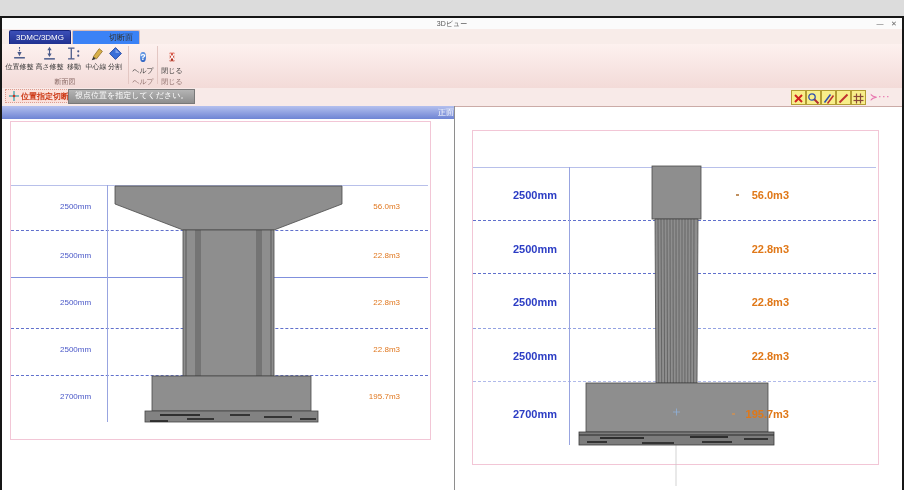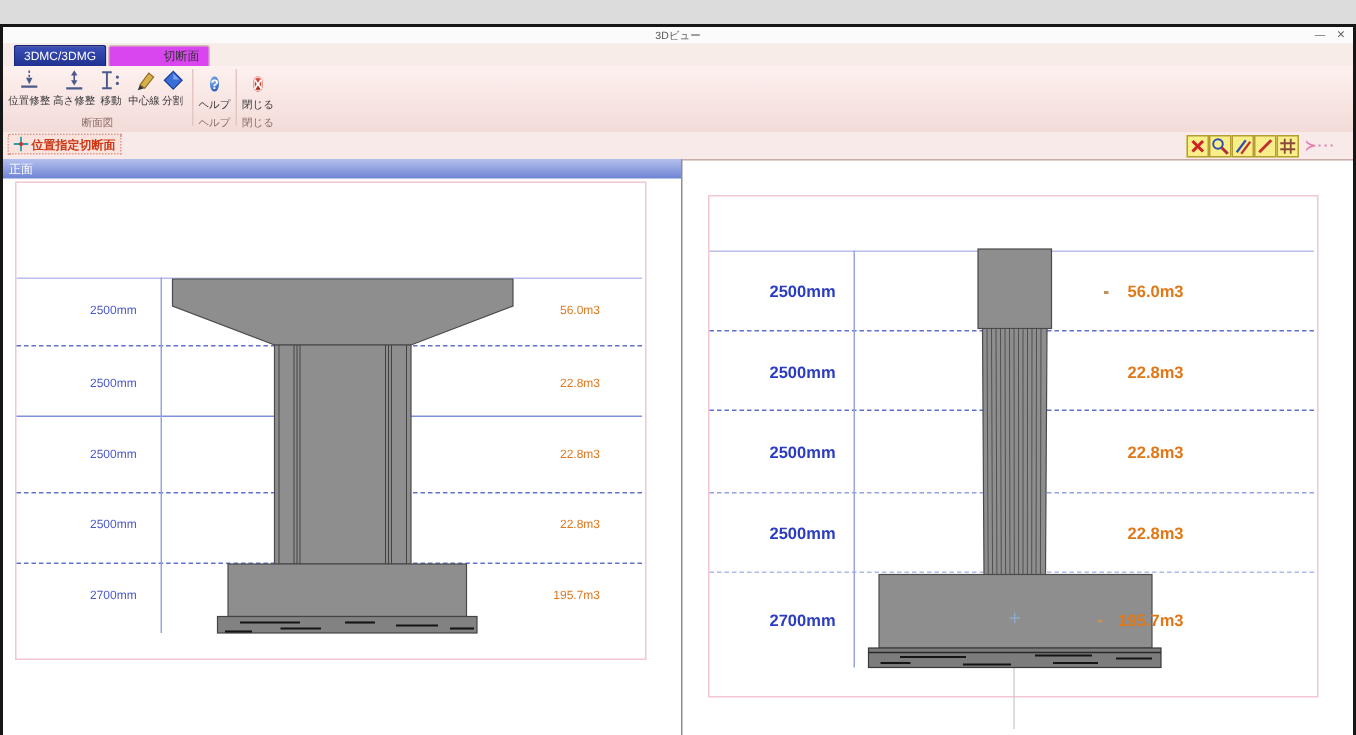--- a/index.html
+++ b/index.html
@@ -10,21 +10,21 @@
   }
   .abs{position:absolute;}
   
   .titlebar{left:0;top:0;width:900px;height:11px;background:#fbfbfb;border-bottom:1px solid #ececec;}
   .wintitle{left:0;top:1px;width:900px;text-align:center;font-size:7px;color:#555;}
   .winbtn{top:1px;width:12px;height:9px;font-size:7px;color:#666;text-align:center;line-height:9px;cursor:default;}
   
   .tabsrow{left:0;top:11px;width:900px;height:15px;background:#f8ece9;}
   .tab{top:1px;height:14px;font-size:8px;line-height:14px;padding:0 6px;border-radius:2px 2px 0 0;white-space:nowrap;}
   .tab.active{left:7px;background:linear-gradient(#3b4fb8,#1f2f8e);color:#fff;border:1px solid #16247a;border-bottom:none;}
-  .tab.idle{left:70px;background:#d946ef;color:#333;border:1px solid #d8bcb8;border-bottom:none;padding-left:36px;}
+  .tab.idle{left:70px;background:#3b82f6;color:#333;border:1px solid #d8bcb8;border-bottom:none;padding-left:36px;}
   .ribbon{left:0;top:26px;width:900px;height:44px;background:linear-gradient(#fdf1ef,#f3dbd8);border-bottom:1px solid #d9b6b2;}
   .rbtn{top:2px;height:28px;text-align:center;}
   .ricon{display:block;margin:0 auto;width:15px;height:15px;}
   .rlabel{display:block;font-size:7px;color:#333;white-space:nowrap;margin-top:1px;}
   .groupname{top:33px;font-size:7px;color:#8a6a66;text-align:center;white-space:nowrap;}
   .gsep{top:2px;width:0;height:38px;border-left:1px solid #e3c7c3;}
   .helpcirc{width:15px;height:15px;margin:0 auto;border-radius:50%;
     background:radial-gradient(circle at 35% 30%,#7fb0f2,#1d52b8);color:#fff;
     font-size:9px;font-weight:bold;line-height:15px;text-align:center;}
   .closesq{width:15px;height:15px;margin:0 auto;border-radius:3px;
@@ -36,21 +36,21 @@
     padding:0 3px;background:#fbe2dc;border:1px dotted #dc9c90;}
   .modechip span{font-size:8px;font-weight:bold;color:#cc3815;white-space:nowrap;}
   .msgbtn{left:66px;top:1px;height:13px;padding:0 6px;background:linear-gradient(#b4b4b4,#8e8e8e);
     border:1px solid #787878;color:#fff;font-size:8px;line-height:12px;white-space:nowrap;}
   .tbtn{top:2px;width:15px;height:15px;background:#f8ee8a;border:1px solid #b39d34;box-sizing:border-box;}
   .more{top:4px;left:868px;font-size:9px;font-weight:bold;color:#e878b0;letter-spacing:1px;white-space:nowrap;}
   
   .panel{top:88px;height:392px;background:#fff;box-sizing:border-box;}
   .panel.left{left:0;width:453px;border-right:1px solid #8e8e8e;}
   .panel.right{left:453px;width:447px;}
-  .phead{left:0;top:0;width:100%;height:13px;font-size:8px;color:#fff;line-height:13px;padding-left:4px;box-sizing:border-box;}
+  .phead{left:0;top:0;width:100%;height:13px;font-size:8px;color:#fff;line-height:13px;padding-left:4px;box-sizing:border-box;text-align:right;}
   .phead.blue{background:linear-gradient(#b4c0ee,#6e84d4);}
   .phead.gray{background:linear-gradient(#b4b8b4,#8c908c);}
   .pinkrect{border:1px solid #f2c6d6;}
   .hline{height:0;}
   .h-solid-light{border-top:1px solid #b8c0ea;}
   .h-solid-med{border-top:1px solid #8090dd;}
   .h-dash{border-top:1px dashed #6070cc;}
   .h-dash-light{border-top:1px dashed #93a2e2;}
   .h-dash-lighter{border-top:1px dashed #b0baea;}
   .vline{width:0;border-left:1px solid #98a4e0;}
@@ -150,20 +150,21 @@
 
   <div class="abs statusbar">
     <div class="abs modechip">
       <svg width="10" height="10" viewBox="0 0 10 10">
         <line x1="5" y1="0" x2="5" y2="10" stroke="#2aa0a8" stroke-width="1.2"></line>
         <line x1="0" y1="5" x2="10" y2="5" stroke="#2aa0a8" stroke-width="1.2"></line>
         <circle cx="5" cy="5" r="1.3" fill="#d03020"></circle>
       </svg>
       <span>位置指定切断面</span>
     </div>
+    <div class="abs msgbtn">視点位置を指定してください。</div>
 
     <div class="abs tbtn" style="left:789px;">
       <svg width="13" height="13" viewBox="0 0 13 13">
         <line x1="3" y1="3" x2="10" y2="10" stroke="#d02020" stroke-width="2"></line>
         <line x1="10" y1="3" x2="3" y2="10" stroke="#d02020" stroke-width="2"></line>
       </svg>
     </div>
     <div class="abs tbtn" style="left:804px;">
       <svg width="13" height="13" viewBox="0 0 13 13">
         <circle cx="5" cy="5" r="3.2" fill="none" stroke="#3050b0" stroke-width="1.3"></circle>

